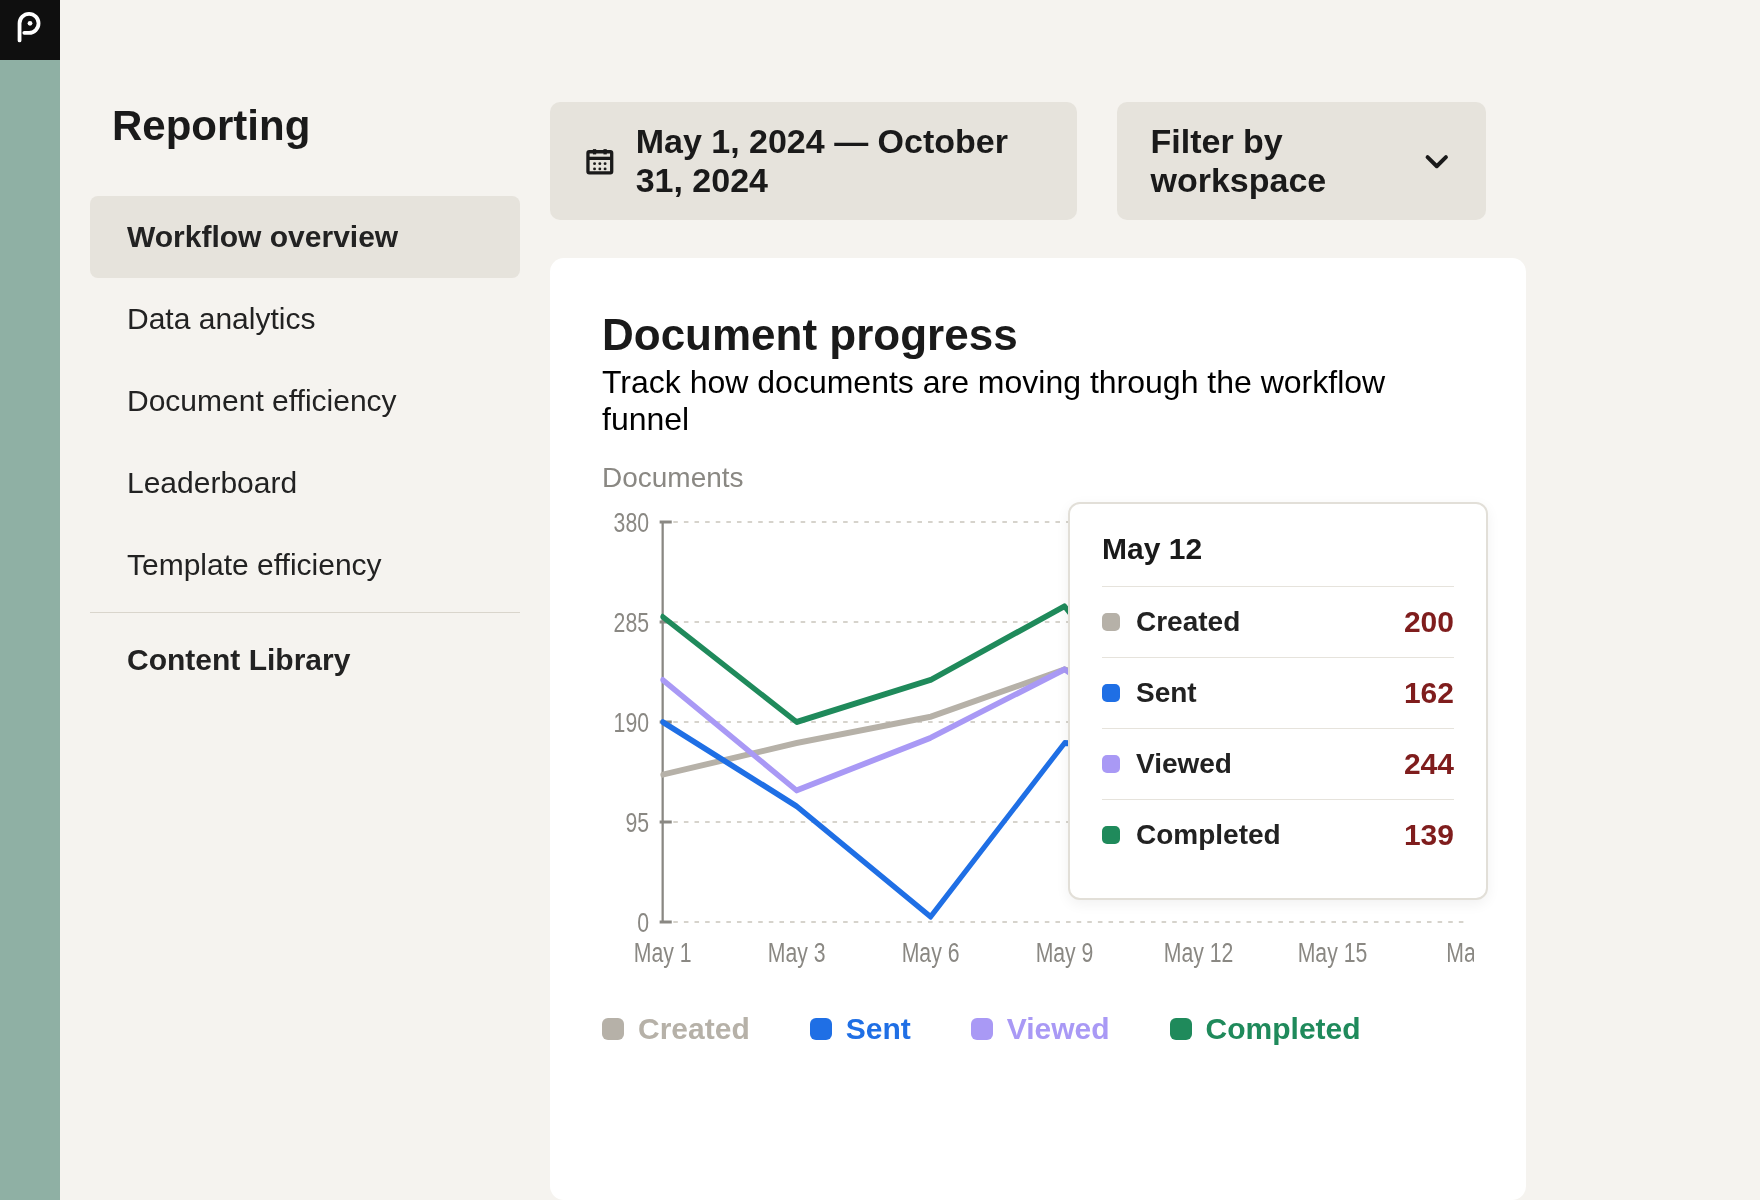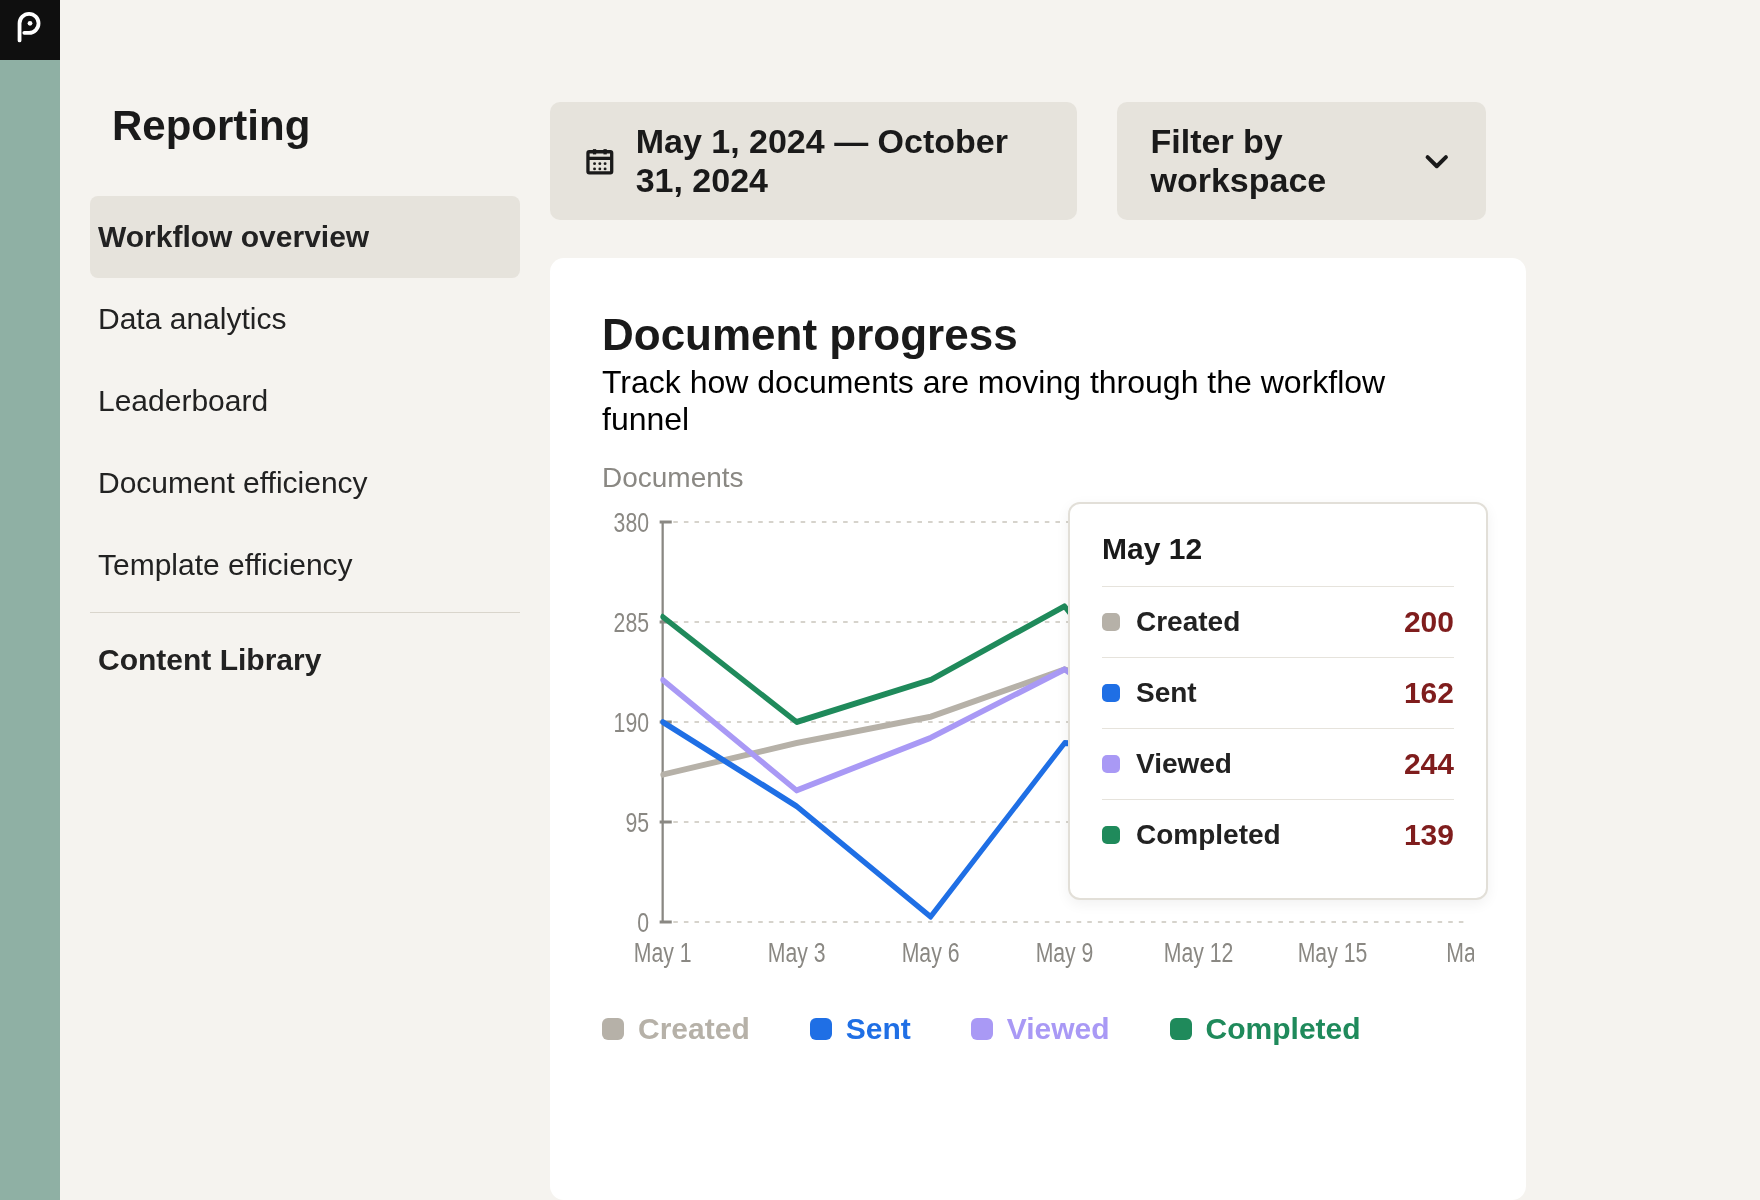--- a/index.html
+++ b/index.html
@@ -45,21 +45,21 @@
     font-size: 42px;
     font-weight: 800;
     color: #1a1a1a;
     margin-bottom: 46px;
     padding-left: 22px;
   }
   .nav-item {
     font-size: 30px;
     font-weight: 500;
     color: #222;
-    padding: 24px 8px;
+    padding: 24px 37px;
     border-radius: 8px;
     cursor: pointer;
   }
   .nav-item.active {
     background: #e6e3dc;
     font-weight: 700;
   }
   .nav-divider {
     border-top: 1px solid #d9d5cc;
     margin: 6px 0;
@@ -177,22 +177,22 @@
     </svg>
   </div>
 
   <div class="content-area">
     <div class="main">
       <div class="sidebar">
         <div class="page-title">Reporting</div>
 
         <div class="nav-item active">Workflow overview</div>
         <div class="nav-item">Data analytics</div>
+        <div class="nav-item">Document efficiency</div>
         <div class="nav-item">Leaderboard</div>
-        <div class="nav-item">Document efficiency</div>
         <div class="nav-item">Template efficiency</div>
         <div class="nav-divider"></div>
         <div class="nav-item bold">Content Library</div>
       </div>
 
       <div class="panel">
         <div class="topbar">
           <div class="pill">
             <svg viewBox="0 0 24 24">
               <rect x="3" y="5" width="18" height="16" rx="1" fill="none" stroke="#1a1a1a" stroke-width="2.5"></rect>

